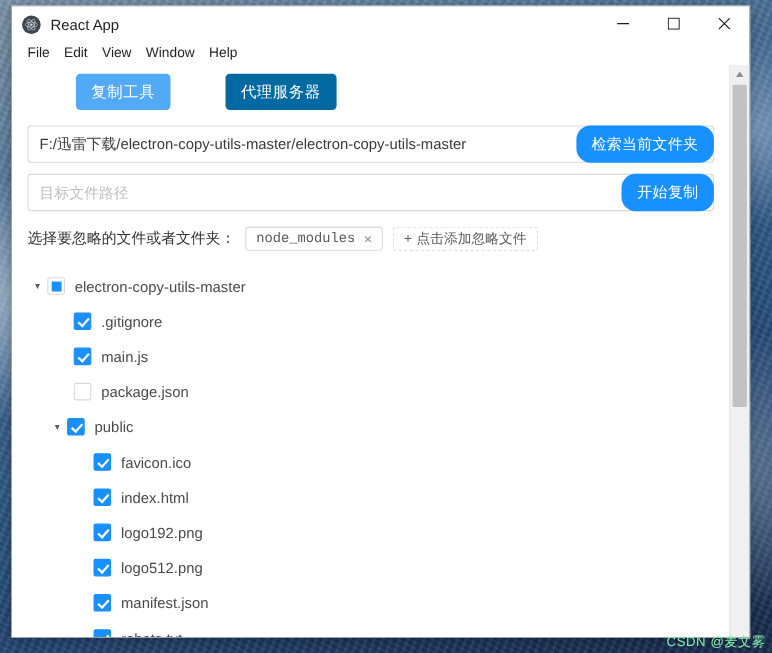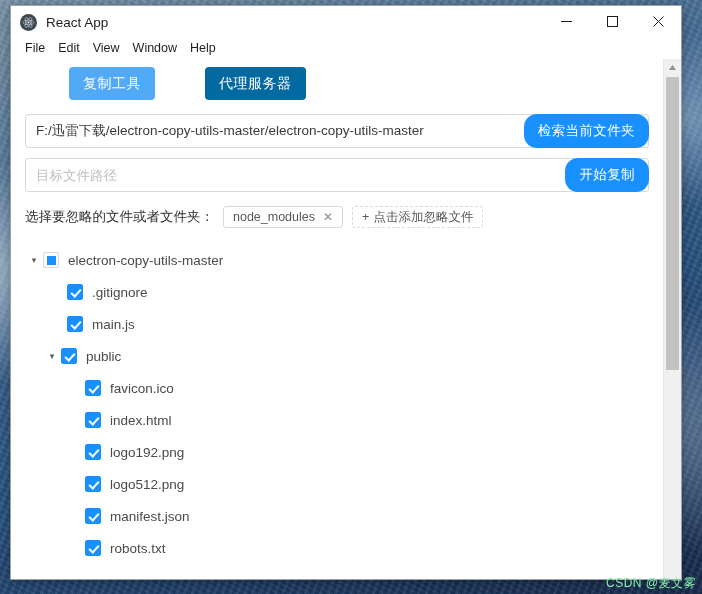--- a/index.html
+++ b/index.html
@@ -197,20 +197,21 @@
     gap: 8px;
     border: 1px solid #d9d9d9;
     border-radius: 3px;
     background: #fff;
     padding: 3px 9px;
     font-size: 12.5px;
     color: #595959;
     height: 22px;
     box-sizing: border-box;
     white-space: nowrap;
+    font-family: Liberation Mono, monospace;
   }
   .tag .x { color: #8c8c8c; font-size: 12px; }
   .tag-add {
     display: inline-flex;
     align-items: center;
     border: 1px dashed #d9d9d9;
     border-radius: 3px;
     background: #fff;
     padding: 3px 9px;
     font-size: 12.5px;
@@ -404,20 +405,25 @@
           <span class="cbox checked"></span>
           <span class="node-label">.gitignore</span>
         </div>
 
         <div class="tree-node" style="padding-left:24px">
           <span class="caret empty"></span>
           <span class="cbox checked"></span>
           <span class="node-label">main.js</span>
         </div>
 
+        <div class="tree-node" style="padding-left:24px">
+          <span class="caret empty"></span>
+          <span class="cbox"></span>
+          <span class="node-label">package.json</span>
+        </div>
 
         <div class="tree-node" style="padding-left:18px">
           <span class="caret">▾</span>
           <span class="cbox checked"></span>
           <span class="node-label">public</span>
         </div>
 
         <div class="tree-node" style="padding-left:42px">
           <span class="caret empty"></span>
           <span class="cbox checked"></span>

